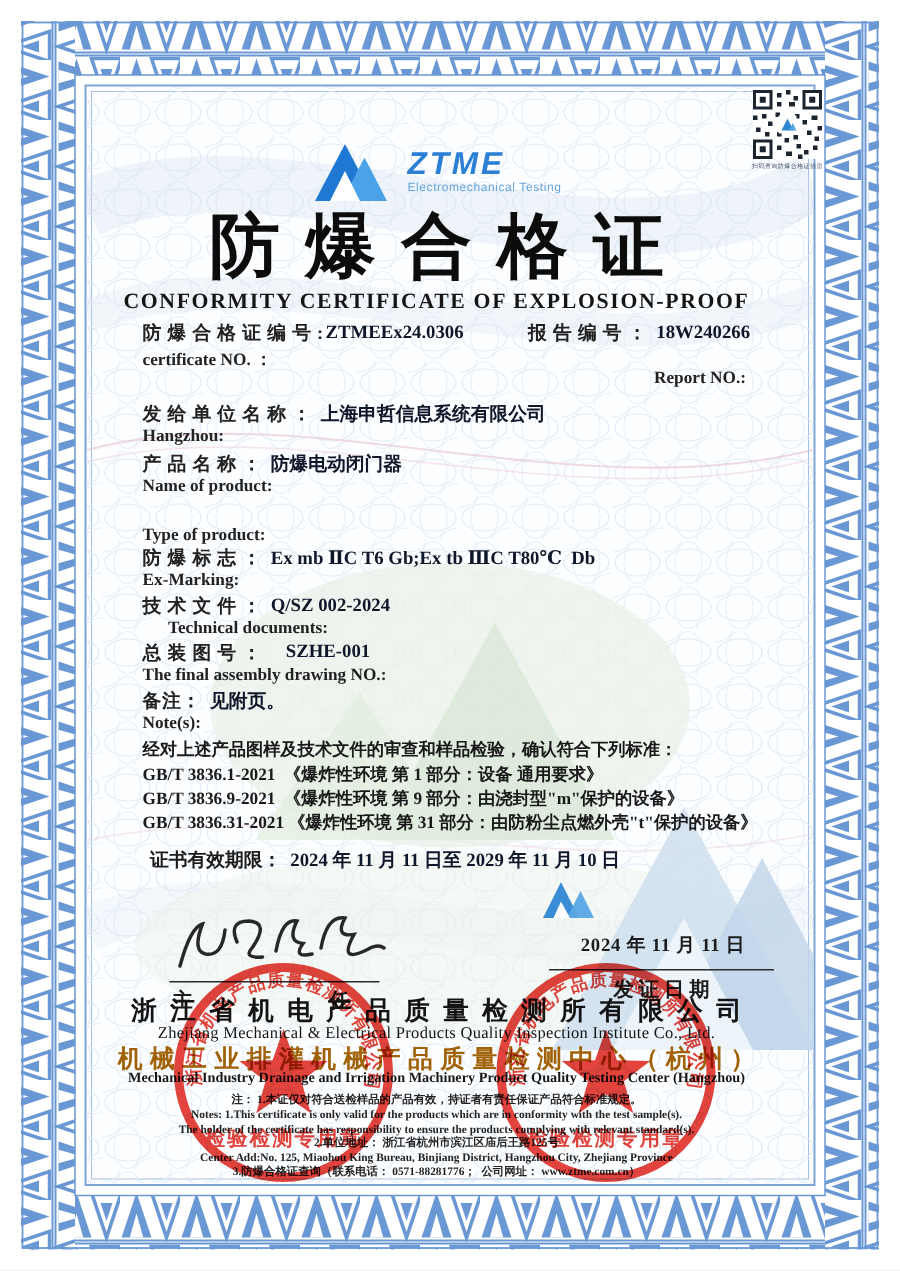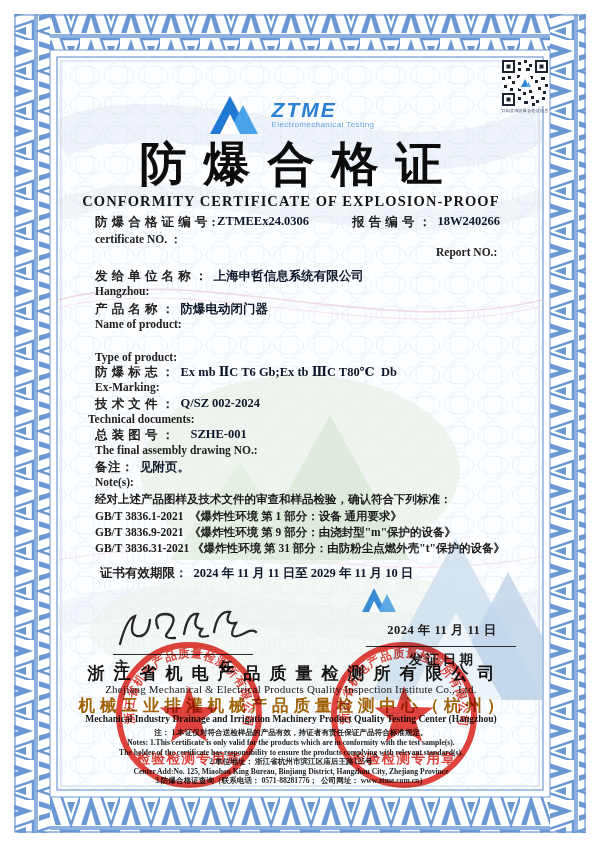--- a/index.html
+++ b/index.html
@@ -189,21 +189,21 @@
   <div class="abs en" style="left:95px;top:351px;">Type of product:</div>
 
   <div class="abs row" style="left:95px;top:364px;">
     <span class="lab cn">防 爆 标 志 ：</span><span class="val">Ex mb ⅡC T6 Gb;Ex tb ⅢC T80℃  Db</span>
   </div>
   <div class="abs en" style="left:95px;top:381px;">Ex-Marking:</div>
 
   <div class="abs row" style="left:95px;top:396px;">
     <span class="lab cn">技 术 文 件 ：</span><span class="val">Q/SZ 002-2024</span>
   </div>
-  <div class="abs en" style="left:88px;top:413px;">Technical documents:</div>
+  <div class="abs en" style="left:112px;top:413px;">Technical documents:</div>
 
   <div class="abs row" style="left:95px;top:427px;">
     <span class="lab cn">总 装 图 号 ：</span><span class="val" style="margin-left:16px;">SZHE-001</span>
   </div>
   <div class="abs en" style="left:95px;top:444px;">The final assembly drawing NO.:</div>
 
   <div class="abs row" style="left:95px;top:459px;">
     <span class="lab cn">备注：</span><span class="val cn" style="font-weight:600;">见附页。</span>
   </div>
   <div class="abs en" style="left:95px;top:476px;">Note(s):</div>

